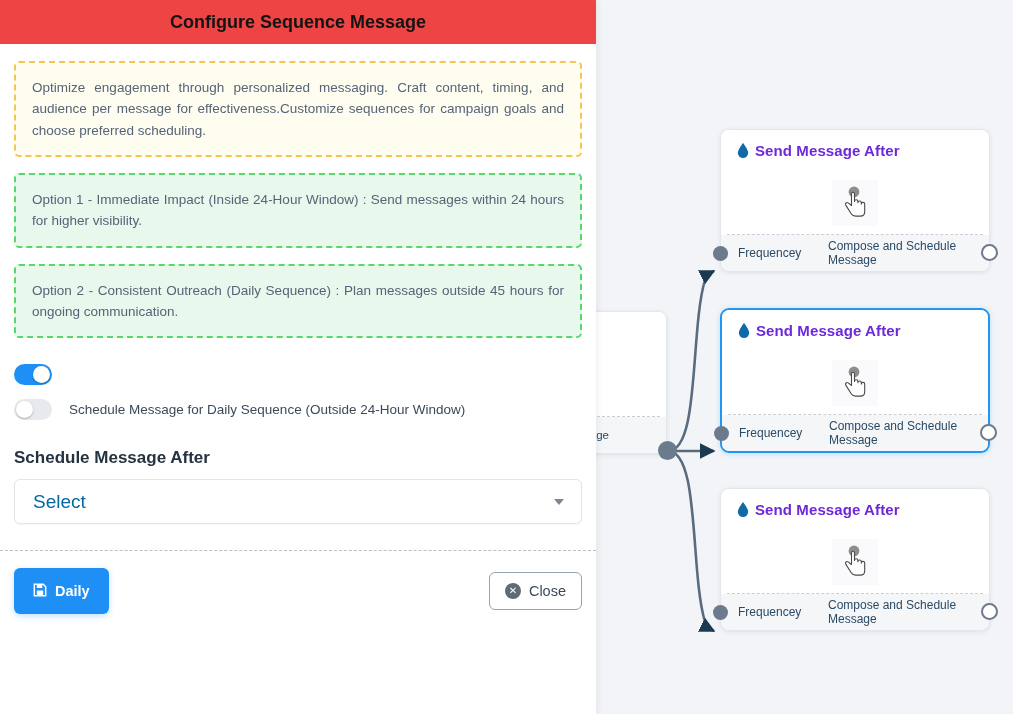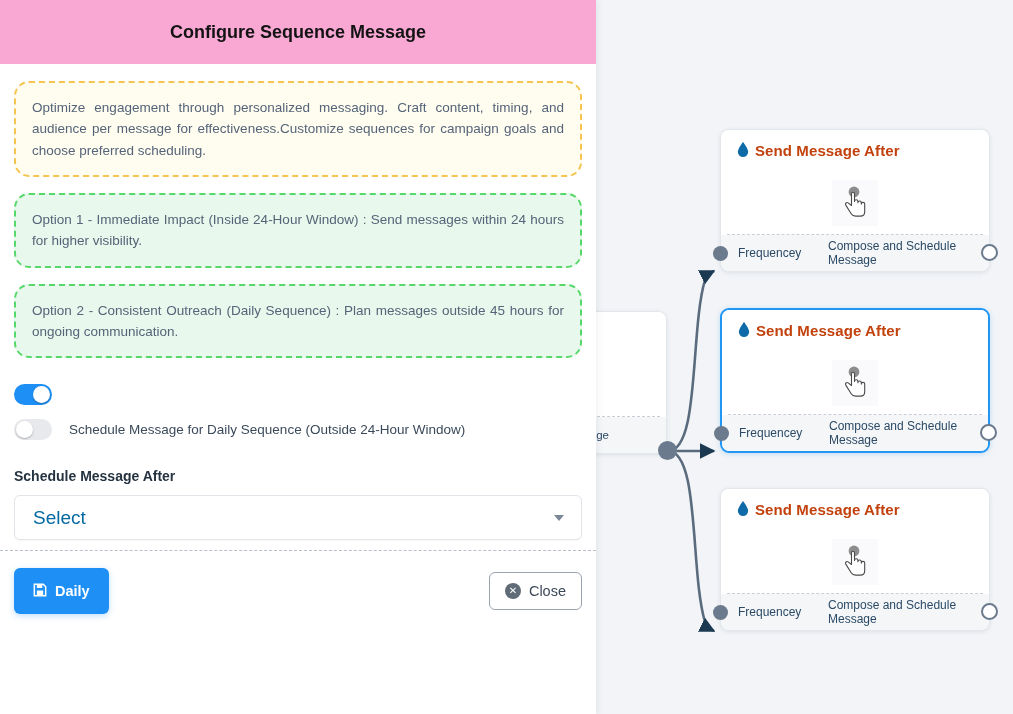--- a/index.html
+++ b/index.html
@@ -26,23 +26,23 @@
     border: 1px solid #e3e6ea;
     box-shadow: 0 1px 4px rgba(30,50,80,0.10);
     overflow: visible;
   }
   .node.selected {
     border: 2px solid #2196f3;
     box-shadow: 0 1px 5px rgba(33,150,243,0.25);
   }
   .node-body { height: 104px; position: relative; background:#fff; border-radius:8px 8px 0 0;}
   .node-title {
-    display: flex; gap: 6px;
+    display: flex; align-items: center; gap: 6px;
     padding: 12px 0 0 16px;
-    font-size: 15px; font-weight: bold; color: #c2410c;
+    font-size: 15px; font-weight: bold; color: #6d28d9;
     letter-spacing: .1px;
   }
   .droplet { width: 12px; height: 15px; display:block; }
   .hand-wrap {
     position: absolute; left: 50%; top: 50px; transform: translateX(-50%);
     width: 46px; height: 46px; background: #faf9fb;
     display: flex; align-items: center; justify-content: center;
   }
   .hand-wrap svg { width: 34px; height: 36px; display:block; }
   .node-divider { border-top: 1px dashed #c9ced6; margin: 0 6px; }
@@ -79,29 +79,29 @@
     background: #6b7a8d; left: 658px; top: 441px; z-index: 6;
   }
 
   
   #panel {
     position: absolute; left: 0; top: 0; width: 596px; height: 714px;
     background: #ffffff; z-index: 20;
     box-shadow: 2px 0 6px rgba(40,50,70,.07);
   }
   #panel-header {
-    height: 64px; background: #f9a8d4;
+    height: 44px; background: #ef4444;
     display: flex; align-items: center; justify-content: center;
   }
   #panel-title { font-size: 18px; font-weight: bold; color: #131313; }
 
   .panel-body { padding: 0 14px; }
 
   .note {
-    margin-top: 17px; border-radius: 15px; padding: 14px 16px;
+    margin-top: 17px; border-radius: 5px; padding: 14px 16px;
     font-size: 13.5px; line-height: 1.58; text-align: justify;
   }
   .note-info {
     background: #fffdf0; border: 2px dashed #f5c451; color: #556478;
   }
   .note-ok {
     background: #e9f8ec; border: 2px dashed #57d86b; color: #556478;
   }
   #note2 { margin-top: 16px; }
   #note3 { margin-top: 16px; }
@@ -117,21 +117,21 @@
   .switch.off { background: #e7e9ec; }
   .knob {
     position: absolute; top: 2px; width: 17px; height: 17px;
     border-radius: 50%; background: #fff; box-shadow: 0 1px 2px rgba(0,0,0,.25);
   }
   .switch.on .knob { right: 2px; }
   .switch.off .knob { left: 2px; }
   .toggle-label { margin-left: 17px; font-size: 13.5px; color: #3b4a5a; }
 
   #field-label {
-    margin-top: 28px; font-size: 14px; font-weight: bold; color: #253341;
+    margin-top: 28px; font-size: 17px; font-weight: bold; color: #253341;
   }
   #select-box {
     margin-top: 11px; height: 45px; border: 1px solid #e1e4e9;
     border-radius: 6px; background: #fff;
     display: flex; align-items: center; position: relative;
     box-shadow: 0 1px 2px rgba(30,40,60,.04);
     cursor: pointer;
   }
   #select-value { margin-left: 18px; font-size: 19px; color: #0369a1; }
   #select-caret {

